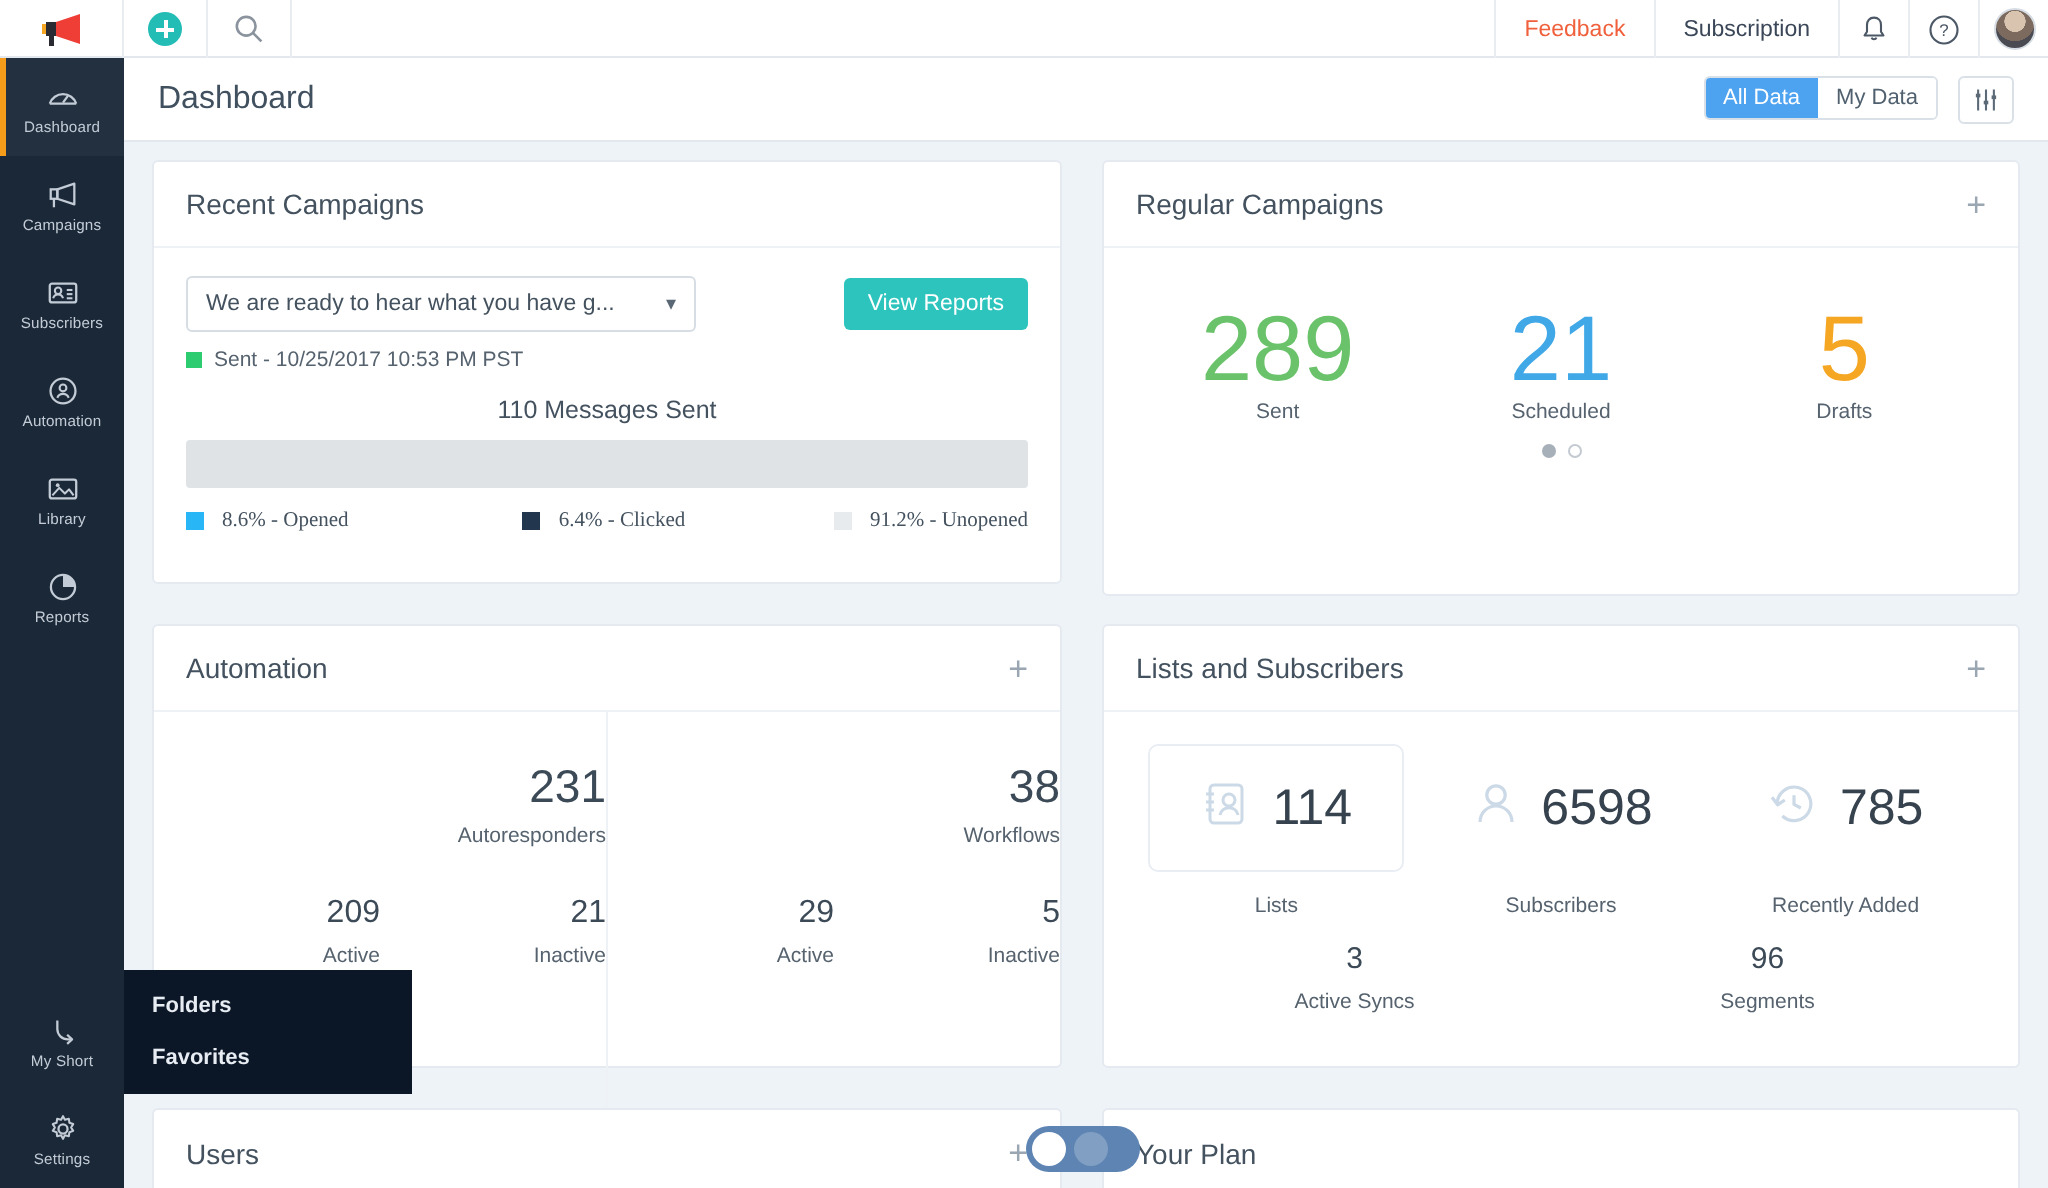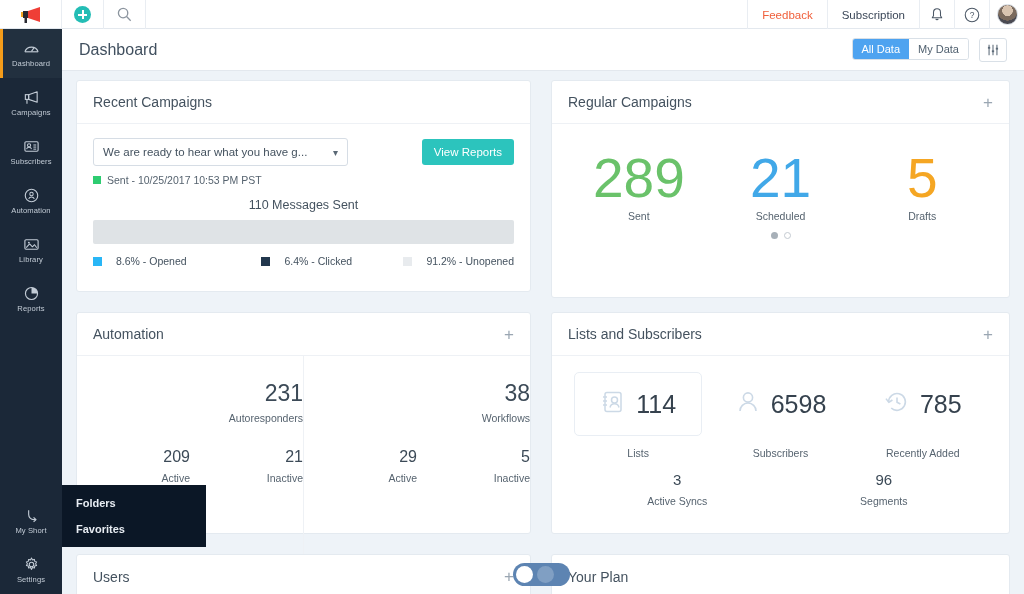--- a/index.html
+++ b/index.html
@@ -136,30 +136,30 @@
   .rc-btn {
     margin-left: auto; background: #2cc4bd; color: #fff; border: none; border-radius: 3px;
     font-size: 11.5px; padding: 7px 12px; cursor: pointer; font-family: inherit;
   }
   .rc-status { display: flex; align-items: center; gap: 6px; margin-top: 8px; }
   .rc-dot { width: 8px; height: 8px; background: #2ecc71; }
   .rc-status-txt { font-size: 10.5px; color: #56636f; }
   .rc-sent { text-align: center; font-size: 12.5px; color: #44525f; margin-top: 12px; }
   .rc-bar { height: 24px; background: #dfe3e6; border-radius: 2px; margin-top: 8px; display: flex; }
   .rc-legend { display: flex; margin-top: 11px; font-size: 10.5px; color: #44525f; }
-  .rc-leg { display: flex; align-items: center; gap: 14px; }
+  .rc-leg { display: flex; align-items: center; gap: 9px; font-family: Liberation Serif, serif; }
   .rc-leg:nth-child(1) { flex: 0 0 40%; }
   .rc-leg:nth-child(2) { flex: 0 0 33%; }
   .rc-leg:nth-child(3) { flex: 1 1 auto; justify-content: flex-end; }
   .leg-sw { width: 9px; height: 9px; }
 
   
   .stat-row { display: flex; }
   .stat-col { flex: 1 1 0; text-align: center; }
-  .stat-big { font-size: 55px; font-weight: 300; line-height: 1.05; }
+  .stat-big { font-size: 46px; font-weight: 300; line-height: 1.05; }
   .stat-cap { font-size: 10.5px; color: #56636f; margin-top: 2px; }
   .dots { display: flex; gap: 6px; justify-content: center; margin-top: 10px; }
   .dot { width: 7px; height: 7px; border-radius: 50%; }
   .dot.on { background: #a7b0b8; }
   .dot.off { border: 1px solid #c3cad1; background: #fff; }
 
   
   .auto-grid { display: flex; height: 100%; }
   .auto-half { flex: 1 1 0; padding: 24px 0 0; text-align: right; }
   .auto-half + .auto-half { border-left: 1px solid #eef1f5; }

